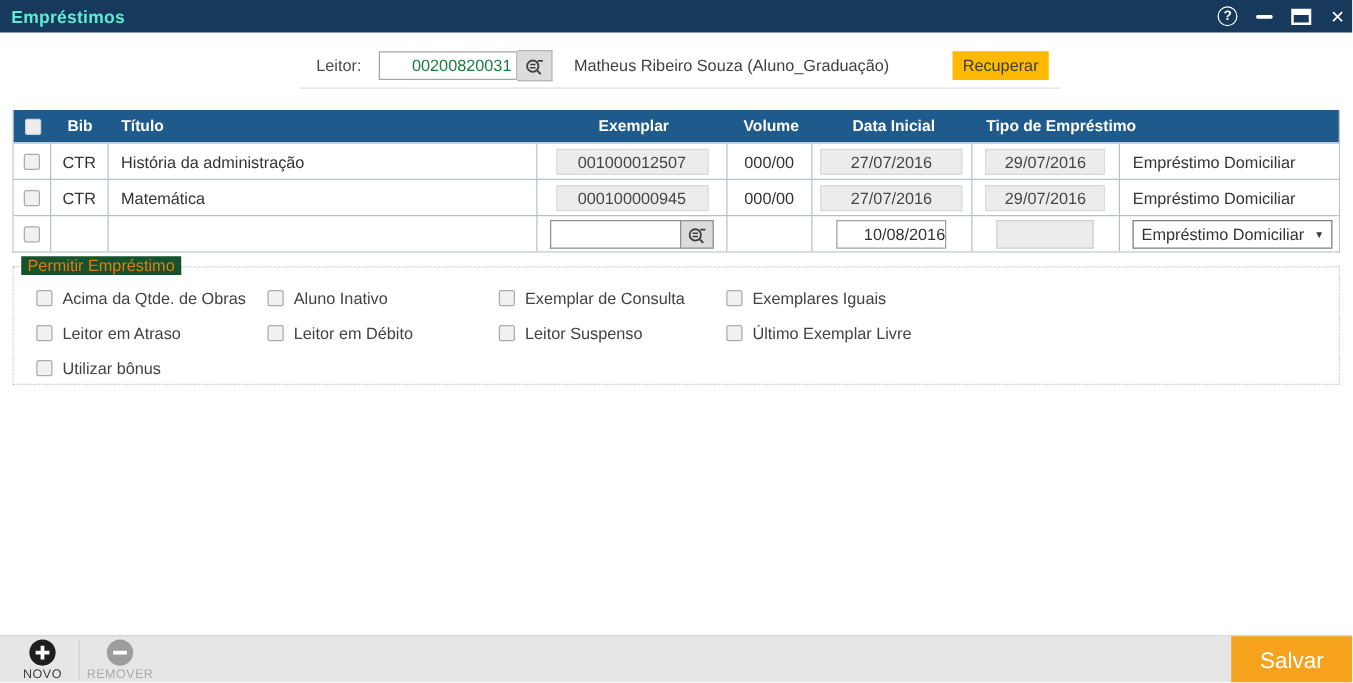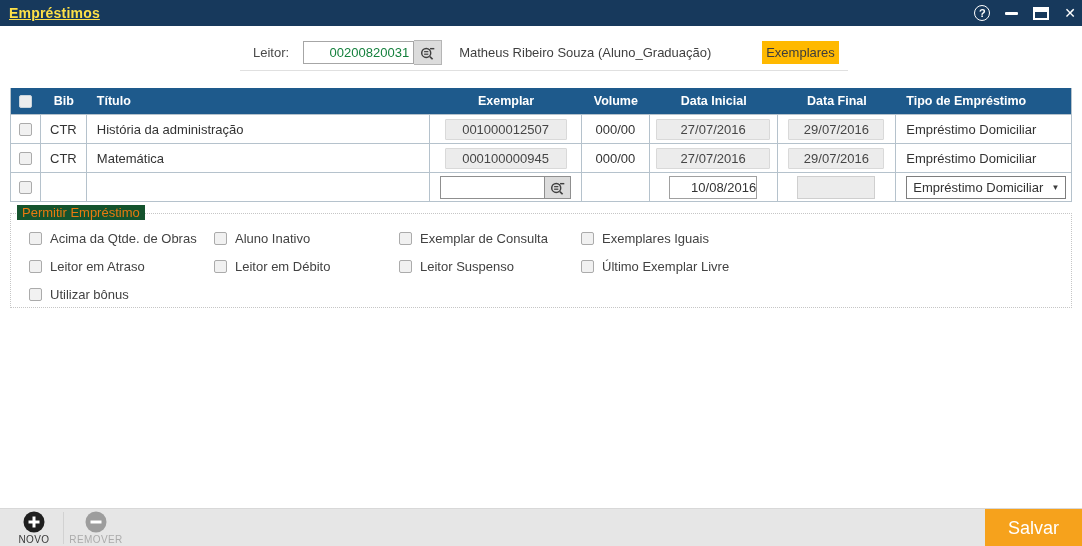--- a/index.html
+++ b/index.html
@@ -2,21 +2,21 @@
 <html><head>
 <meta charset="utf-8">
 <style>
   * { margin:0; padding:0; box-sizing:border-box; }
   html,body { width:1082px; height:546px; }
   body { font-family:"Liberation Sans","DejaVu Sans",sans-serif; font-size:13px; color:#333; background:#fff; }
   #app { position:relative; width:1082px; height:546px; background:#fff; overflow:hidden; }
 
   
   .titlebar { position:absolute; top:0; left:0; width:1082px; height:26px; background:#17395C; display:flex; align-items:center; }
-  .titlebar .title { color:#fde047; font-size:14px; font-weight:700; padding-left:9px; letter-spacing:.2px;text-decoration:underline; }
+  .titlebar .title { color:#5eead4; font-size:14px; font-weight:700; padding-left:9px; letter-spacing:.2px; }
   .win-controls { position:absolute; right:6px; top:0; height:26px; display:flex; align-items:center; gap:15px; }
   .help-circle { width:16px; height:16px; border:1.6px solid #fff; border-radius:50%; color:#fff; font-size:11px; font-weight:700; display:flex; align-items:center; justify-content:center; cursor:pointer; }
   .min-bar { width:13px; height:3px; background:#fff; border-radius:1px; cursor:pointer; }
   .max-ico { width:16px; height:13px; border:2px solid #fff; border-top:5px solid #fff; cursor:pointer; }
   .close-x { color:#fff; font-size:14px; font-weight:700; cursor:pointer; line-height:26px; }
 
   
   .reader-row { position:absolute; top:39px; left:253px; height:26px; display:flex; align-items:center; }
   .reader-label { color:#4a4a4a; margin-right:14px; }
   .reader-input { width:111px; height:23px; border:1px solid #a6a6a6; background:#fff; text-align:right; padding:0 4px; font-size:13px; color:#15803d; font-family:inherit; }
@@ -97,34 +97,33 @@
       <svg width="17" height="17" viewBox="0 0 20 20">
         <circle cx="8.5" cy="10.5" r="5.3" fill="none" stroke="#3f3f3f" stroke-width="1.7"></circle>
         <line x1="6" y1="9" x2="11" y2="9" stroke="#3f3f3f" stroke-width="1.4"></line>
         <line x1="6" y1="12" x2="11" y2="12" stroke="#3f3f3f" stroke-width="1.4"></line>
         <line x1="13" y1="5.5" x2="18" y2="5.5" stroke="#3f3f3f" stroke-width="1.7"></line>
         <line x1="12.8" y1="14.8" x2="16" y2="18" stroke="#3f3f3f" stroke-width="1.9"></line>
       </svg>
     </span>
     <span class="reader-name">Matheus Ribeiro Souza (Aluno_Graduação)</span>
   </div>
-  <button class="recover-btn">Exemplares</button>
+  <button class="recover-btn">Recuperar</button>
   <div class="reader-sep"></div>
 
   <div class="grid">
     <div class="g-head">
       <div class="gc c-sel">
           <span class="cb head"></span>
         </div>
       <div class="gc c-bib">Bib</div>
       <div class="gc c-tit">Título</div>
       <div class="gc c-exe">Exemplar</div>
       <div class="gc c-vol">Volume</div>
       <div class="gc c-di">Data Inicial</div>
-      <div class="gc c-df">Data Final</div>
       <div class="gc c-tipo">Tipo de Empréstimo</div>
     </div>
 
     <div class="g-row">
       <div class="gc c-sel">
           <span class="cb"></span>
         </div>
       <div class="gc c-bib">CTR</div>
       <div class="gc c-tit">História da administração</div>
       <div class="gc c-exe">

